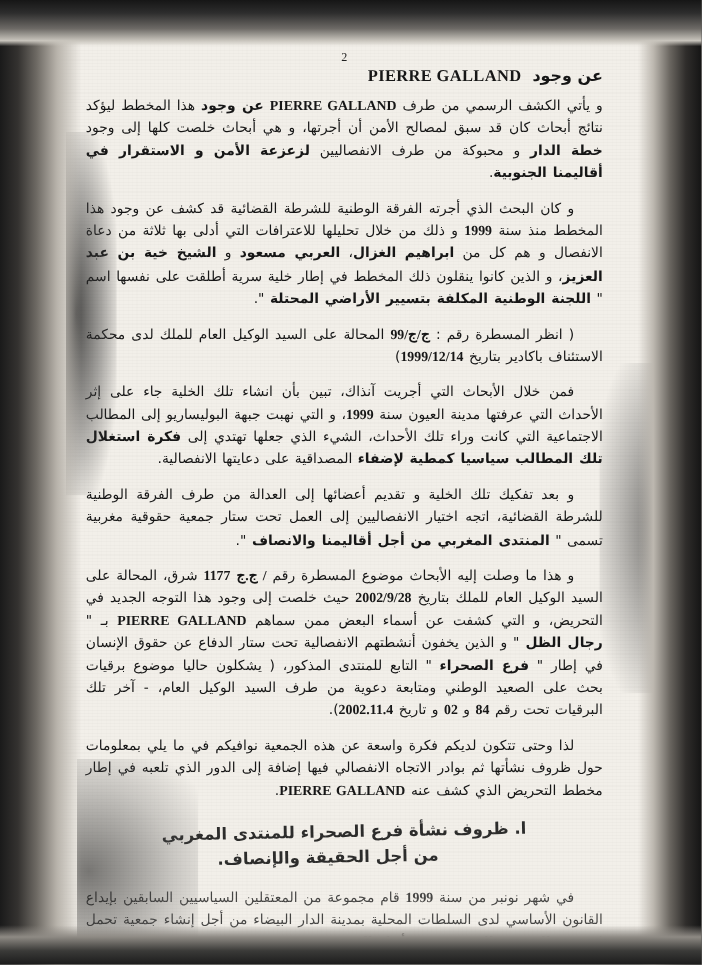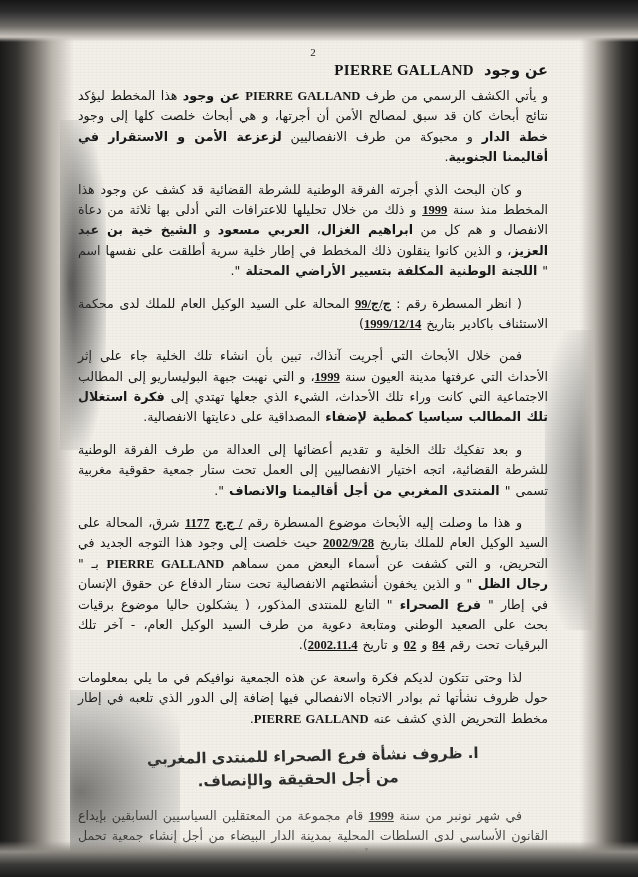--- a/index.html
+++ b/index.html
@@ -100,21 +100,21 @@
     text-align-last: right;
     font-size: 12.6px;
     line-height: 1.62;
     margin: 7px 0 0 0;
     font-family: "DejaVu Sans", sans-serif;
     word-spacing: 1px;
   }
   .para.indent { text-indent: 26px; }
   .para b { font-weight: bold; }
   .lat { font-family: "Liberation Serif", serif; direction: ltr; unicode-bidi: embed; font-weight: bold; }
-  .num { font-family: "Liberation Serif", serif; direction: ltr; unicode-bidi: embed; font-weight: bold; text-decoration: underline; }
+  .num { font-family: "Liberation Serif", serif; direction: ltr; unicode-bidi: embed; font-weight: bold; }
   .handwrite {
     direction: rtl;
     text-align: center;
     font-size: 15px;
     font-weight: bold;
     font-family: "DejaVu Sans", sans-serif;
     line-height: 1.5;
     margin-top: 16px;
     color: #1d1d1d;
     transform: rotate(-1.1deg);

